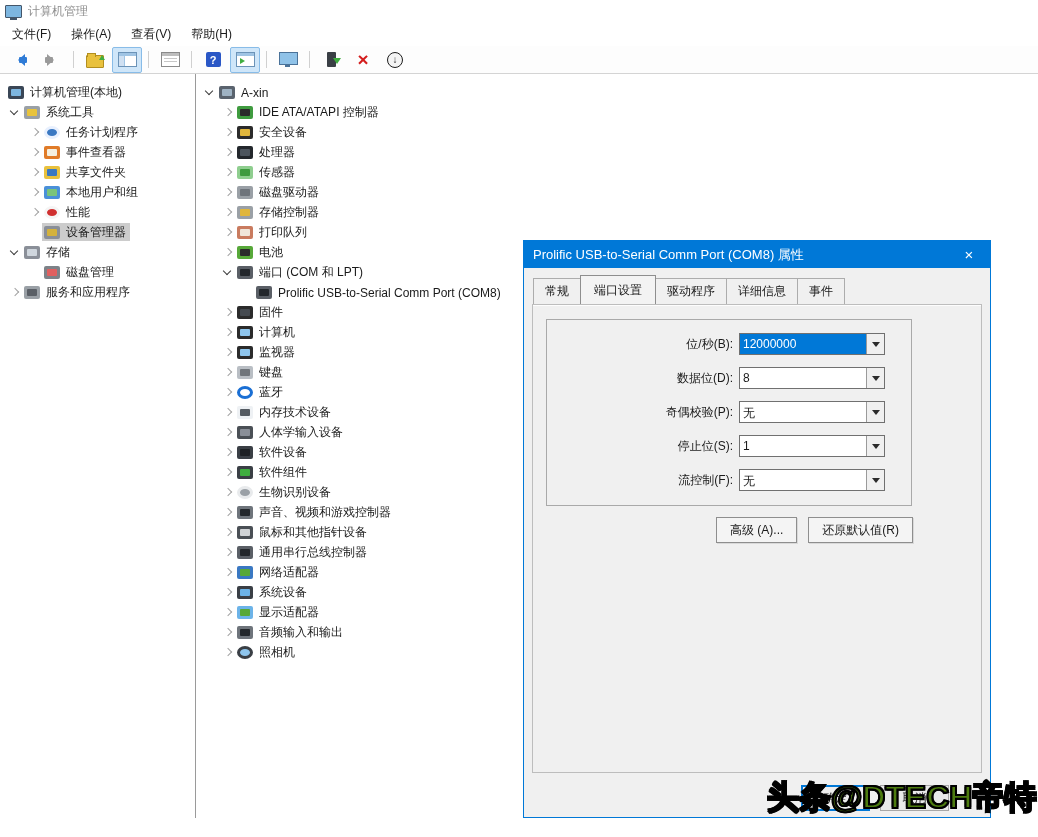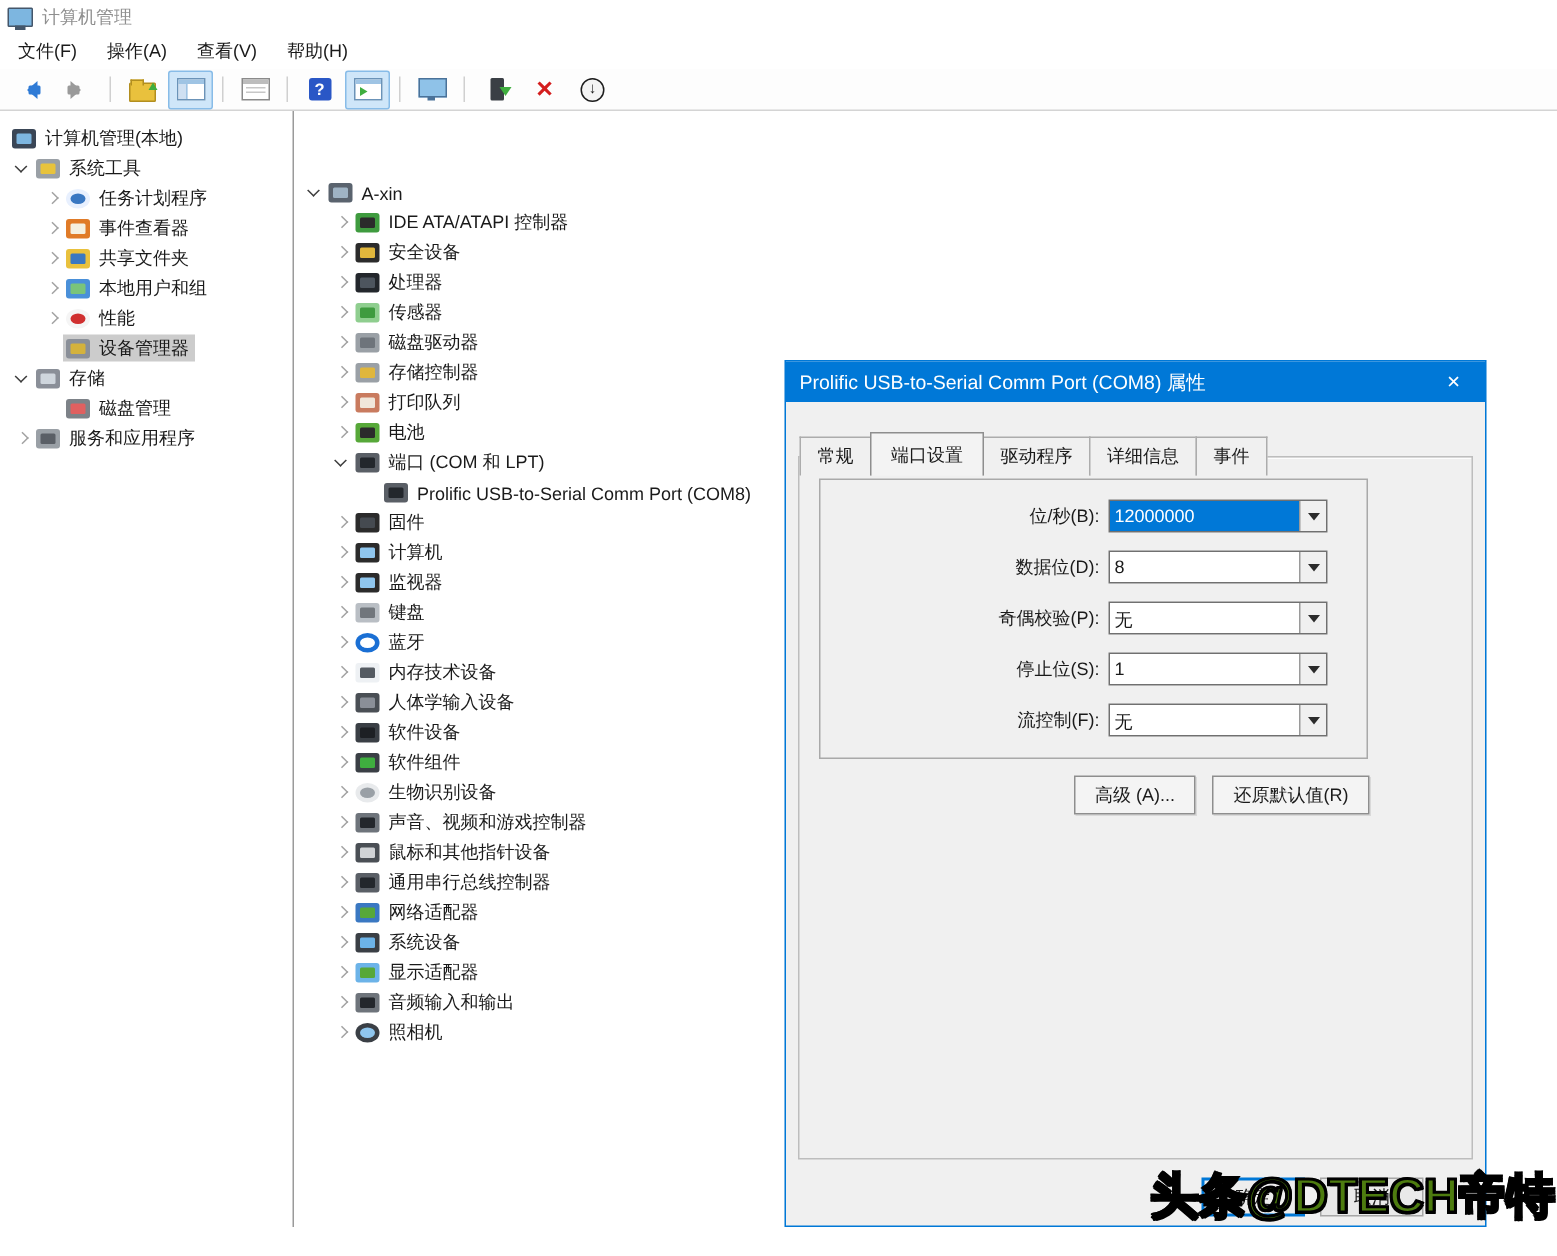--- a/index.html
+++ b/index.html
@@ -59,21 +59,21 @@
   .ticon.round,.ticon.round .in{border-radius:50%;}
   .ticon .in{position:absolute;left:3px;top:3px;right:3px;bottom:3px;border-radius:1px;display:block;}
   .tlabel{padding-top:1px;}
   
   .dialog{position:absolute;left:523px;top:240px;width:466px;height:576px;background:#f0f0f0;
           border:1px solid #0078d7;z-index:5;}
   .dlg-title{height:27px;background:#0078d7;color:#fff;display:flex;align-items:center;
              padding-left:9px;font-size:13px;}
   .dlg-close{margin-left:auto;width:42px;height:27px;display:flex;align-items:center;
              justify-content:center;color:#fff;font-size:15px;cursor:default;}
-  .tabs{position:absolute;left:9px;top:47px;display:flex;align-items:flex-end;z-index:2;}
+  .tabs{position:absolute;left:9px;top:34px;display:flex;align-items:flex-end;z-index:2;}
   .tab{padding:4px 11px;border:1px solid #acacac;border-bottom:none;background:#f0f0f0;margin-right:-1px;}
   .tab.active{background:#f3f3f3;padding:6px 13px 5px;border-color:#8e8e8e;position:relative;z-index:3;}
   .tabpage{position:absolute;left:8px;top:63px;width:448px;height:467px;background:#f0f0f0;
            border:1px solid #bdbdbd;box-shadow:inset 0 1px 0 #fdfdfd;}
   .grouppanel{position:absolute;left:13px;top:14px;width:364px;height:185px;border:1px solid #a9a9a9;}
   .frow{display:flex;align-items:center;height:22px;margin:12px 0 0 0;}
   .frow:first-child{margin-top:13px;}
   .flabel{width:186px;text-align:right;padding-right:6px;flex:0 0 186px;}
   .combo{width:146px;height:22px;background:#fff;border:1px solid #707070;display:flex;box-sizing:border-box;}
   .combo .val{flex:1;padding:3px 2px 0 3px;overflow:hidden;white-space:nowrap;}
@@ -248,21 +248,21 @@
           <span class="chev closed"></span>
           <span class="hl">
             <span class="ticon" style="background: rgb(154, 160, 166);">
               <i class="in" style="background: rgb(90, 95, 102);"></i>
             </span>
             <span class="tlabel">服务和应用程序</span>
           </span>
         </div>
       </div>
     <div class="devpane" id="devpane">
-        <div class="tree-row" style="padding-left: 7px; margin-top: 36px;">
+        <div class="tree-row" style="padding-left: 7px;">
           <span class="chev open"></span>
           <span class="hl">
             <span class="ticon" style="background: rgb(90, 99, 110);">
               <i class="in" style="background: rgb(159, 179, 196);"></i>
             </span>
             <span class="tlabel">A-xin</span>
           </span>
         </div>
         <div class="tree-row" style="padding-left: 25px;">
           <span class="chev closed"></span>

